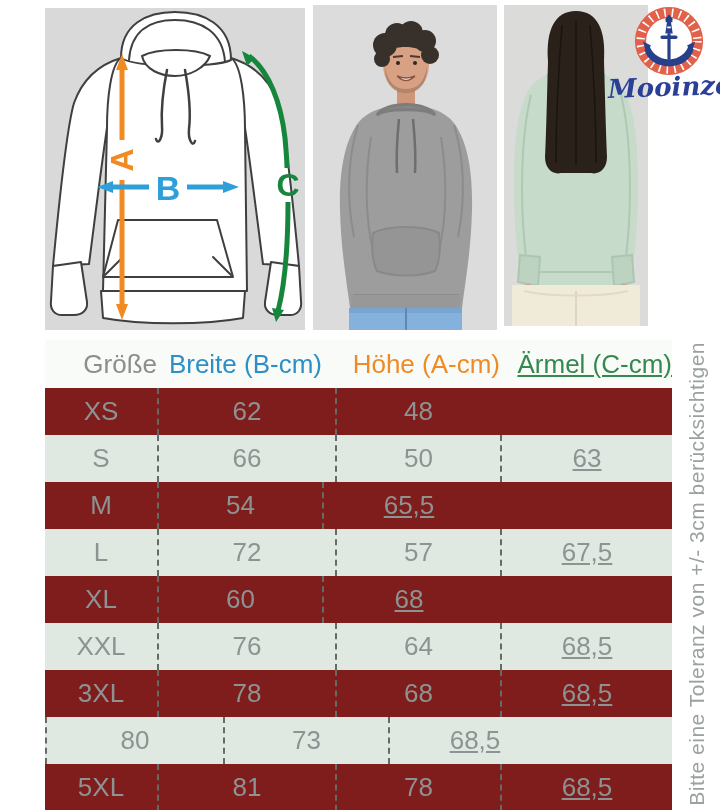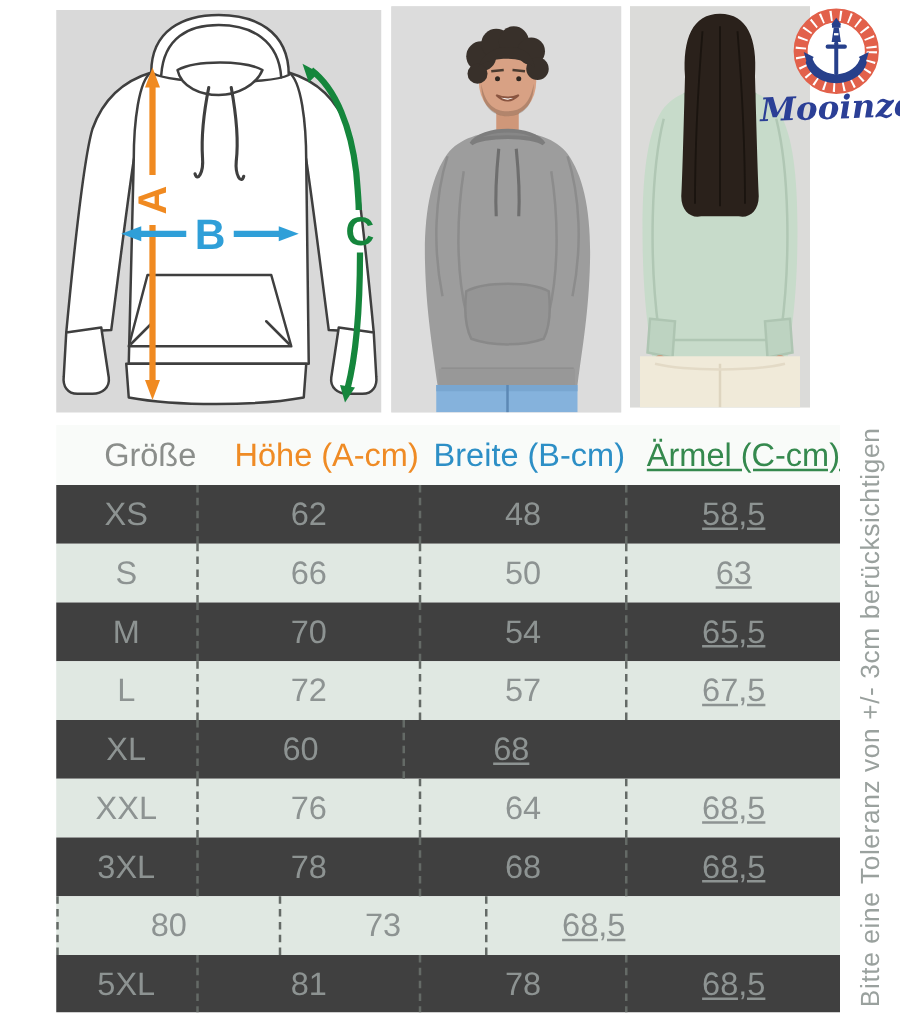--- a/index.html
+++ b/index.html
@@ -22,21 +22,21 @@
 
   
   .size-table{position:absolute;left:45px;top:340px;width:627px;}
   .thead{display:flex;height:48px;align-items:center;background:#f9fbf9;}
   .th{box-sizing:border-box;text-align:right;font-size:26px;white-space:nowrap;}
   .c1{width:112px;} .c2{width:178px;} .c3{width:165px;} .c4{width:172px;text-decoration:underline;}
   .th-groesse{color:#8b8e8b;}
   .th-hoehe{color:#ef8b25;}
   .th-breite{color:#2d8fc6;}
   .th-aermel{color:#35894e;}
-  .trow{display:flex;height:47px;background:#404040;}
+  .trow{display:flex;height:47px;background:#7f1d1d;}
   .trow.alt{background:#e0e8e2;}
   .td{box-sizing:border-box;height:100%;display:flex;align-items:center;justify-content:center;
       font-size:26px;color:#8d9392;}
   .td.sep{border-left:2px dashed #646a66;}
 
   
   .tolerance-note{position:absolute;top:340px;right:6px;height:468px;width:34px;
                   display:flex;align-items:center;justify-content:center;}
   .tolerance-note span{writing-mode:vertical-rl;transform:rotate(180deg);
                        font-size:21px;color:#9aa19e;letter-spacing:.5px;white-space:nowrap;}
@@ -199,40 +199,38 @@
       <path d="M35,53.5 C25,53 17,47 15.5,39 L10.5,43.5 C13,54 23,60 35,60.5 C47,60 57,54 59.5,43.5 L54.5,39 C53,47 45,53 35,53.5 Z"></path>
       <polygon points="9,35.5 17,39.5 12,46"></polygon>
       <polygon points="61,35.5 53,39.5 58,46"></polygon>
     </g>
   </svg>
   <div class="logo-script">Mooinzen</div>
 
   <div class="size-table">
     <div class="thead">
       <div class="th c1 th-groesse">Größe</div>
+      <div class="th c3 th-breite">Breite (B-cm)</div>
       <div class="th c2 th-hoehe">Höhe (A-cm)</div>
-      <div class="th c3 th-breite">Breite (B-cm)</div>
       <div class="th c4 th-aermel">Ärmel (C-cm)</div>
     </div>
 
     <div class="trow">
       <div class="td c1">XS</div>
       <div class="td c2 sep">62</div>
       <div class="td c3 sep">48</div>
-      <div class="td c4 sep">58,5</div>
     </div>
     <div class="trow alt">
       <div class="td c1">S</div>
       <div class="td c2 sep">66</div>
       <div class="td c3 sep">50</div>
       <div class="td c4 sep">63</div>
     </div>
     <div class="trow">
       <div class="td c1">M</div>
-      <div class="td c2 sep">70</div>
       <div class="td c3 sep">54</div>
       <div class="td c4 sep">65,5</div>
     </div>
     <div class="trow alt">
       <div class="td c1">L</div>
       <div class="td c2 sep">72</div>
       <div class="td c3 sep">57</div>
       <div class="td c4 sep">67,5</div>
     </div>
     <div class="trow">

